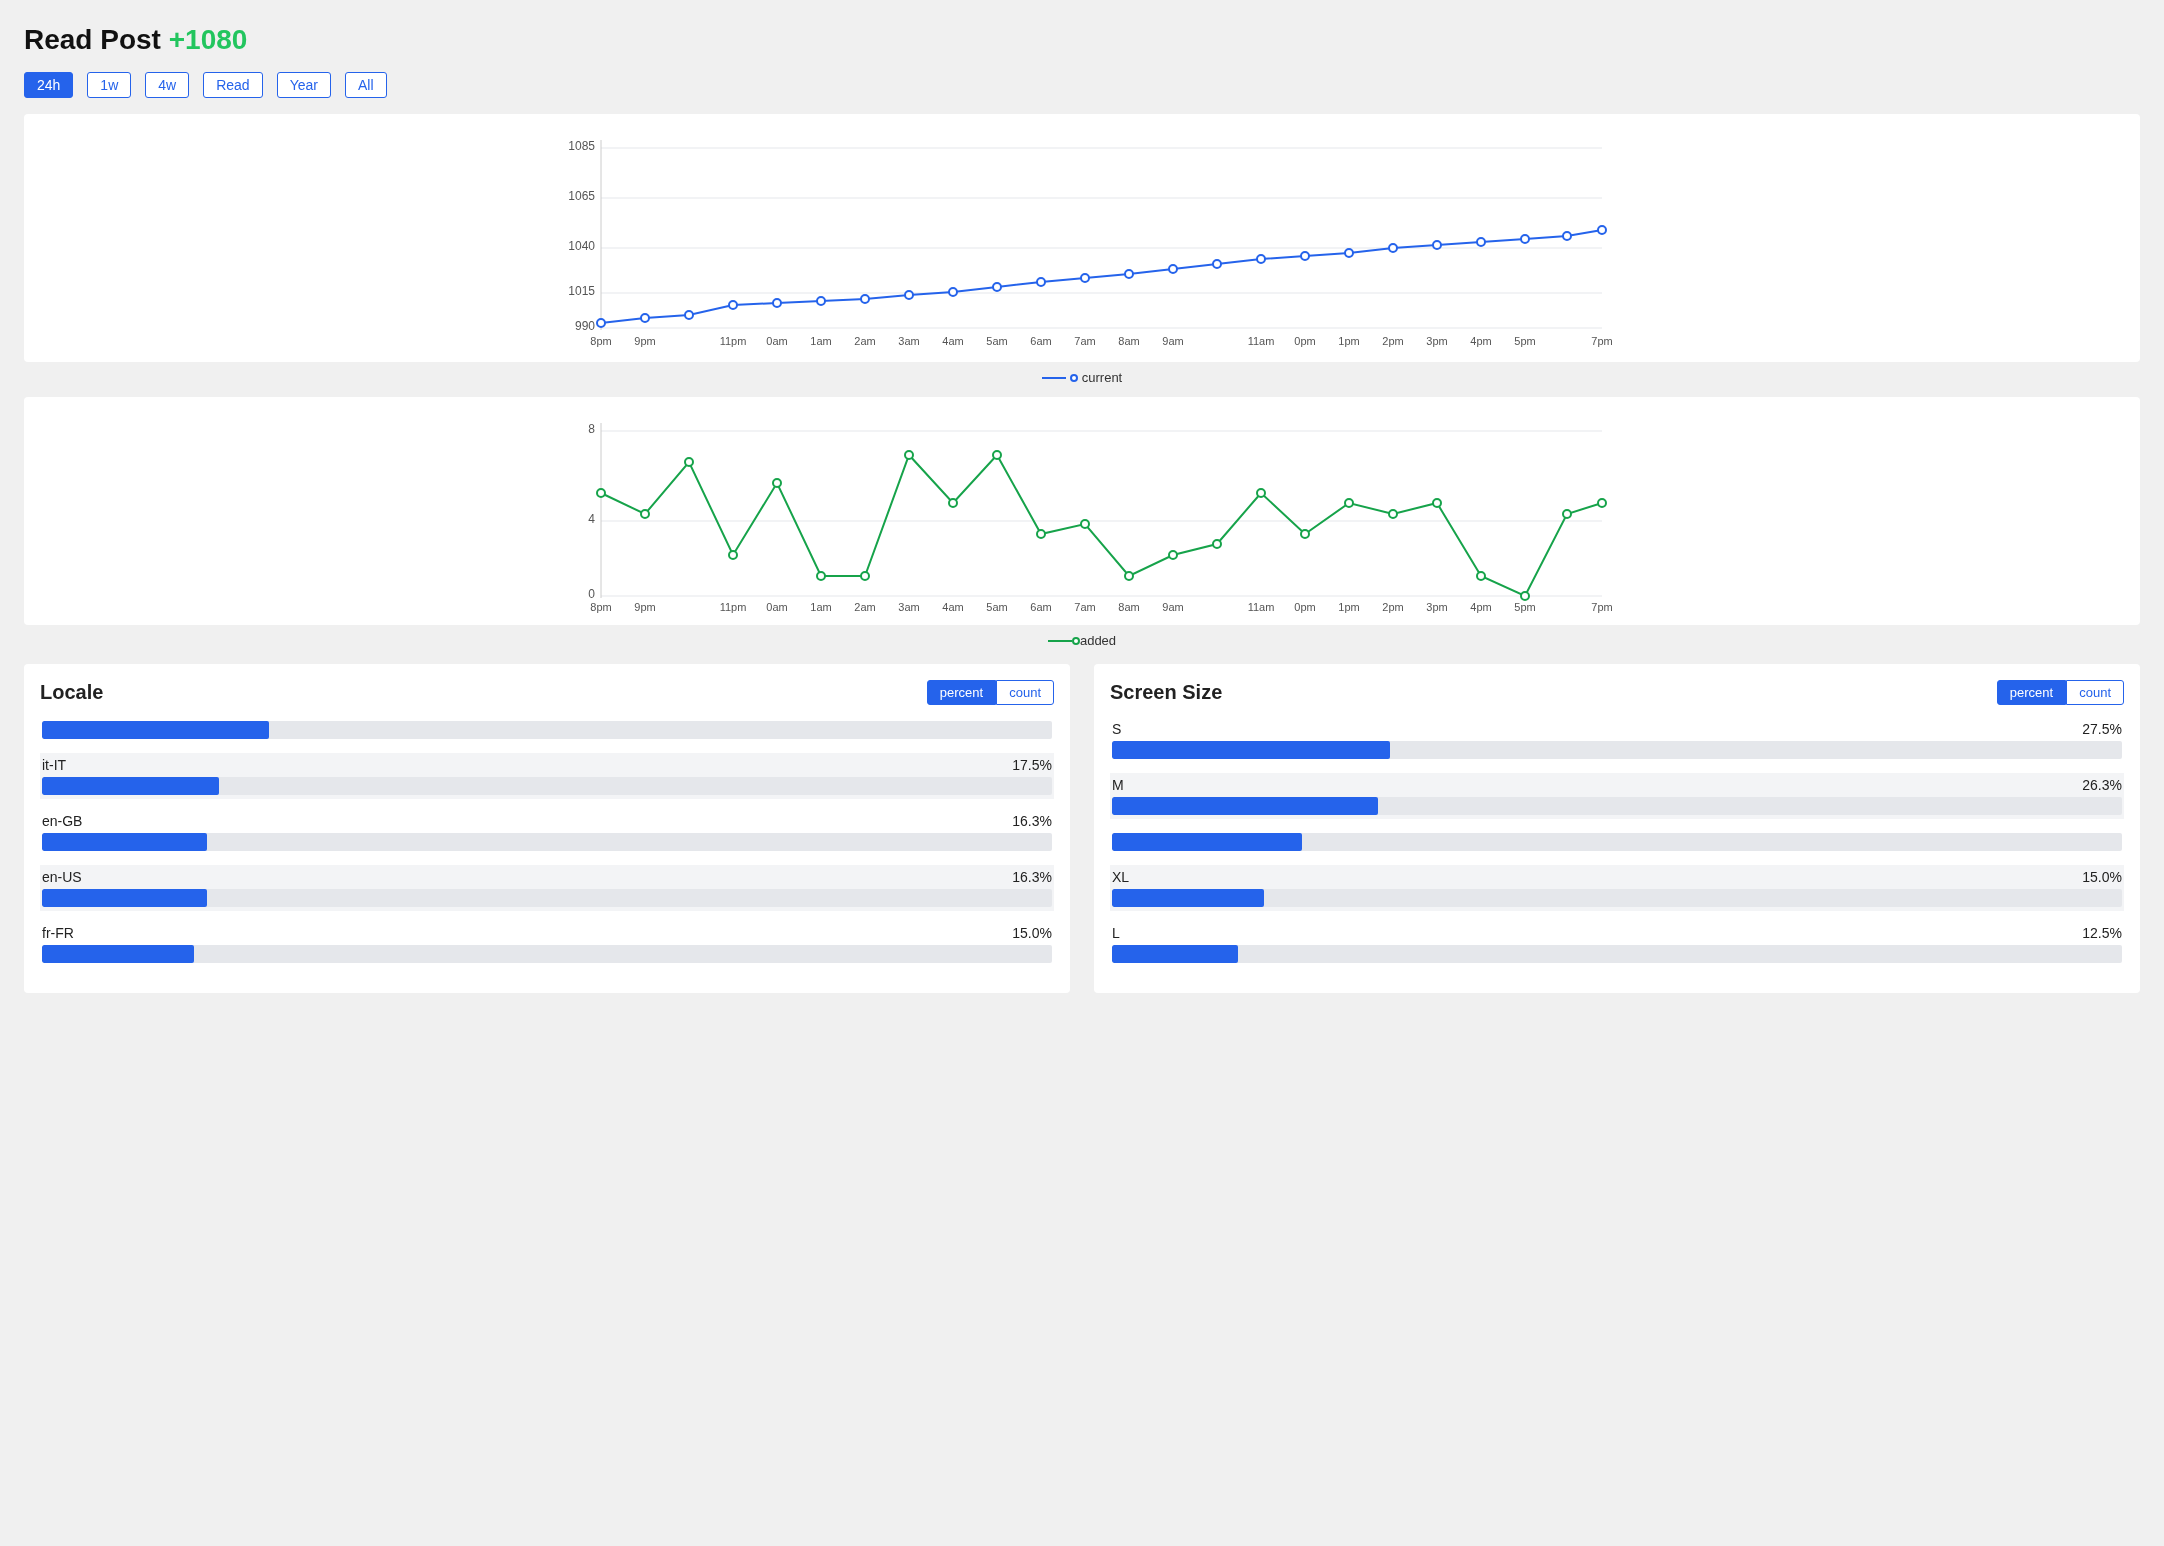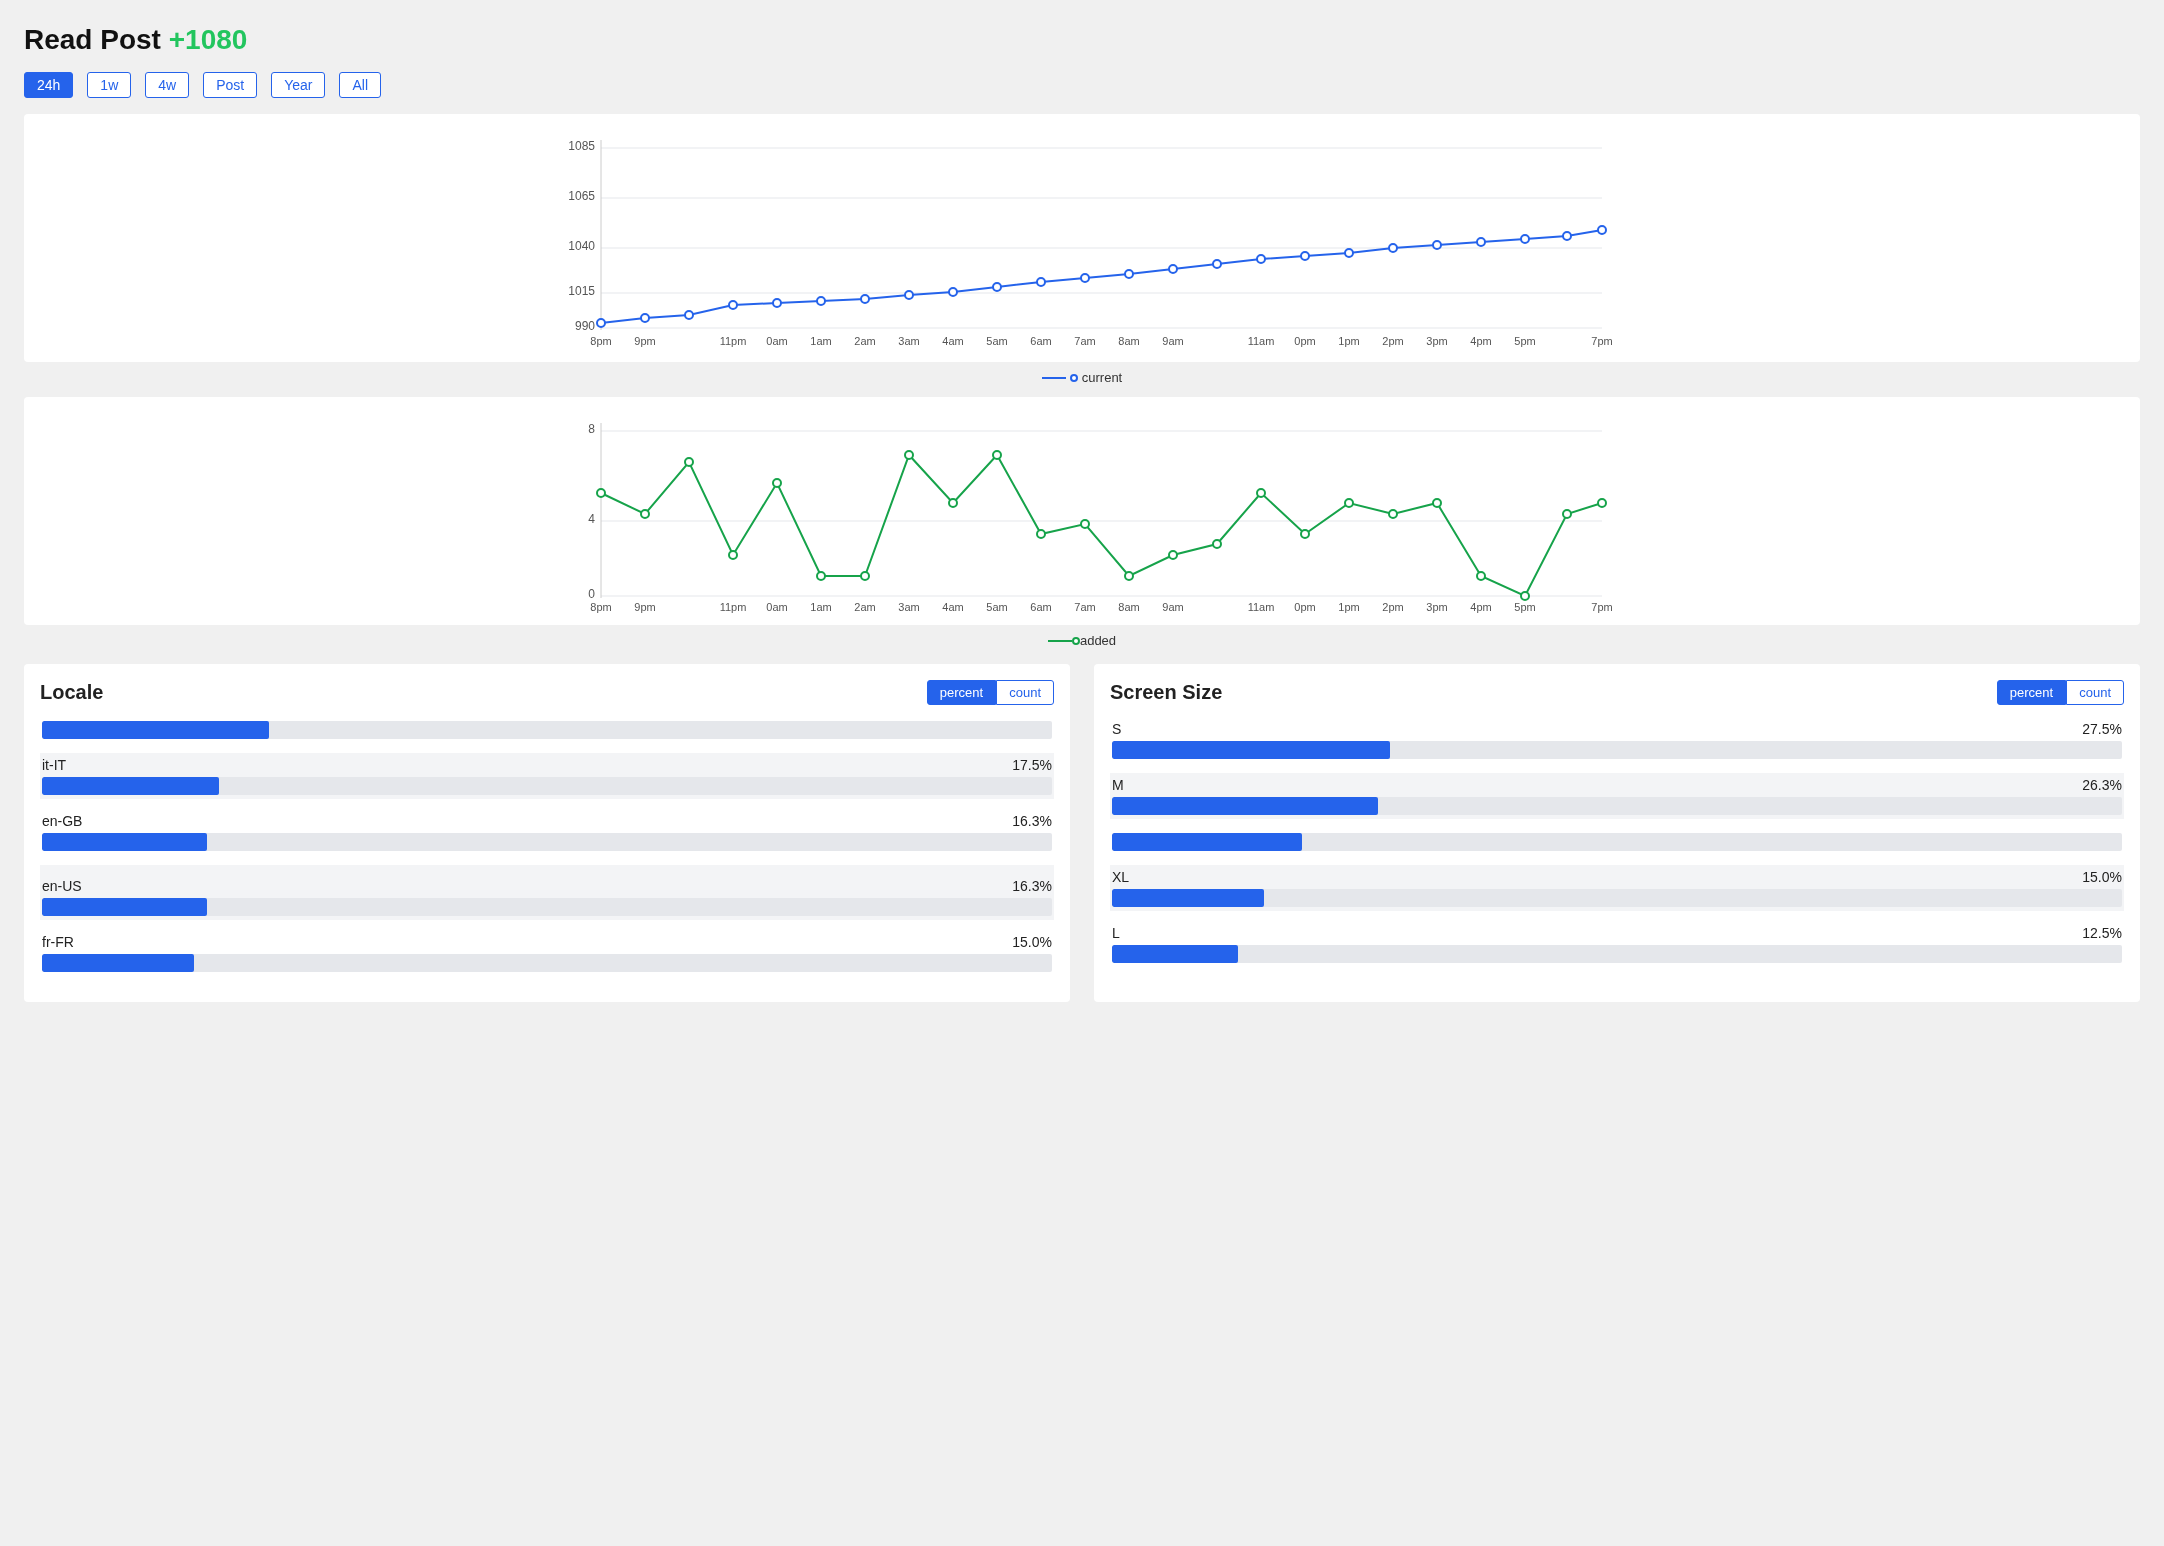--- a/index.html
+++ b/index.html
@@ -101,21 +101,21 @@
 
 <div class="page-title">
   <span>Read Post</span>
   <span class="title-delta">+1080</span>
 </div>
 
 <div class="time-buttons">
   <button class="time-btn active">24h</button>
   <button class="time-btn">1w</button>
   <button class="time-btn">4w</button>
-  <button class="time-btn">Post</button>
+  <button class="time-btn">Read</button>
   <button class="time-btn">Year</button>
   <button class="time-btn">All</button>
 </div>
 
 <div class="chart-container">
   <svg width="100%" height="220" viewBox="0 0 1050 220">
 
     <text x="38" y="20" text-anchor="end" font-size="12" fill="#555">1085</text>
     <text x="38" y="70" text-anchor="end" font-size="12" fill="#555">1065</text>
     <text x="38" y="120" text-anchor="end" font-size="12" fill="#555">1040</text>
@@ -339,21 +339,21 @@
         <div style="margin-bottom: 10px; padding: 4px 2px;">
           <div style="display: flex; justify-content: space-between; font-size: 14px; margin-bottom: 4px;">
             <span>en-GB</span>
             <span>16.3%</span>
           </div>
           <div style="height: 18px; background: rgb(229, 231, 235); border-radius: 2px; overflow: hidden;">
             <div style="height: 100%; width: 16.3%; background: rgb(37, 99, 235); border-radius: 2px;"></div>
           </div>
         </div>
         <div style="margin-bottom: 10px; background: rgb(243, 244, 246); padding: 4px 2px;">
-          <div style="display: flex; justify-content: space-between; font-size: 14px; margin-bottom: 4px; margin-top: 9px;">
+          <div style="display: flex; justify-content: space-between; font-size: 14px; margin-bottom: 4px;">
             <span>en-US</span>
             <span>16.3%</span>
           </div>
           <div style="height: 18px; background: rgb(229, 231, 235); border-radius: 2px; overflow: hidden;">
             <div style="height: 100%; width: 16.3%; background: rgb(37, 99, 235); border-radius: 2px;"></div>
           </div>
         </div>
         <div style="margin-bottom: 10px; padding: 4px 2px;">
           <div style="display: flex; justify-content: space-between; font-size: 14px; margin-bottom: 4px;">
             <span>fr-FR</span>

